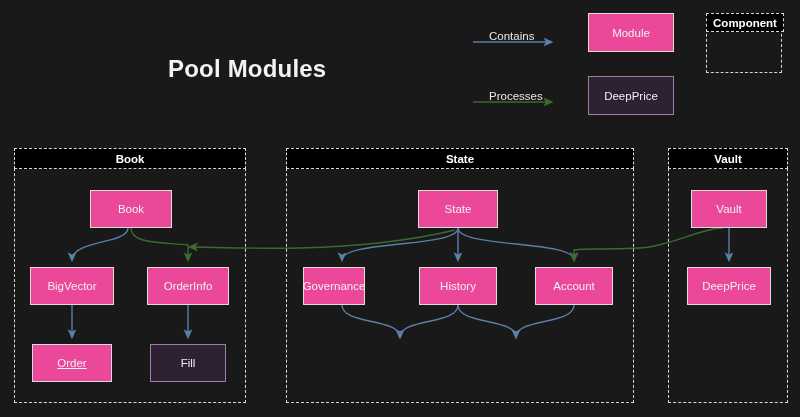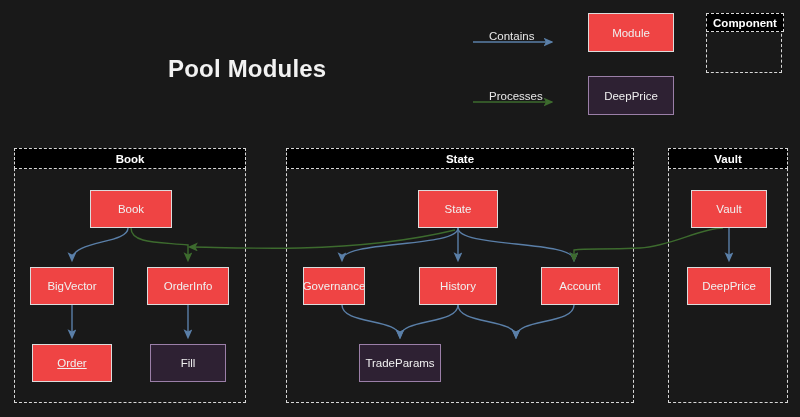--- a/index.html
+++ b/index.html
@@ -5,21 +5,21 @@
   html,body{margin:0;padding:0;background:#191919;}
   body{width:800px;height:417px;overflow:hidden;
        font-family:"Liberation Sans","DejaVu Sans",sans-serif;}
   #stage{position:relative;width:800px;height:417px;background:#191919;}
   #edges{position:absolute;left:0;top:0;width:800px;height:417px;}
   .lbl{position:absolute;color:#f2f2f2;}
   #title{left:168px;top:55px;font-size:24px;font-weight:bold;letter-spacing:.2px;}
   .legtxt{font-size:11.5px;color:#e8e8e8;}
   .node{position:absolute;box-sizing:border-box;display:flex;align-items:center;
         justify-content:center;font-size:11.5px;color:#f0f0f0;}
-  .module{background:#ef4444;border:1.3px solid #dcdcdc;}
+  .module{background:#ec4899;border:1.3px solid #dcdcdc;}
   .primitive{background:#2e2133;border:1.3px solid #9b7fa8;}
   .group{position:absolute;box-sizing:border-box;border:1.6px dashed #d8d8d8;
          background:transparent;}
   .ghead{position:absolute;box-sizing:border-box;background:#000;
          border:1.6px dashed #d8d8d8;display:flex;align-items:center;
          justify-content:center;font-size:11.5px;font-weight:bold;color:#fff;}
 </style>
 </head>
 <body>
 
@@ -117,25 +117,22 @@
 
   <div class="node module" style="left:418px;top:190px;width:80px;height:38px;">
     <span>State</span>
     </div>
   <div class="node module" style="left:303px;top:267px;width:62px;height:38px;">
     <span>Governance</span>
     </div>
   <div class="node module" style="left:419px;top:267px;width:78px;height:38px;">
     <span>History</span>
     </div>
-  <div class="node module" style="left:535px;top:267px;width:78px;height:38px;margin-left:6px;">
+  <div class="node module" style="left:535px;top:267px;width:78px;height:38px;">
     <span>Account</span>
-    </div>
-  <div class="node primitive" style="left:359px;top:344px;width:82px;height:38px;">
-    <span>TradeParams</span>
     </div>
 
   <div class="node module" style="left:691px;top:190px;width:76px;height:38px;">
     <span>Vault</span>
     </div>
   <div class="node module" style="left:687px;top:267px;width:84px;height:38px;">
     <span>DeepPrice</span>
     </div>
 
 </div>

